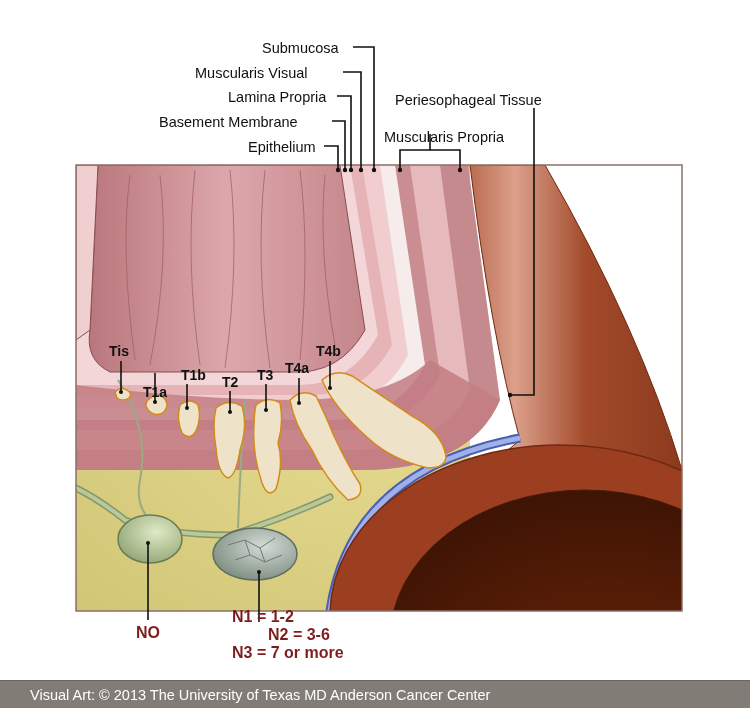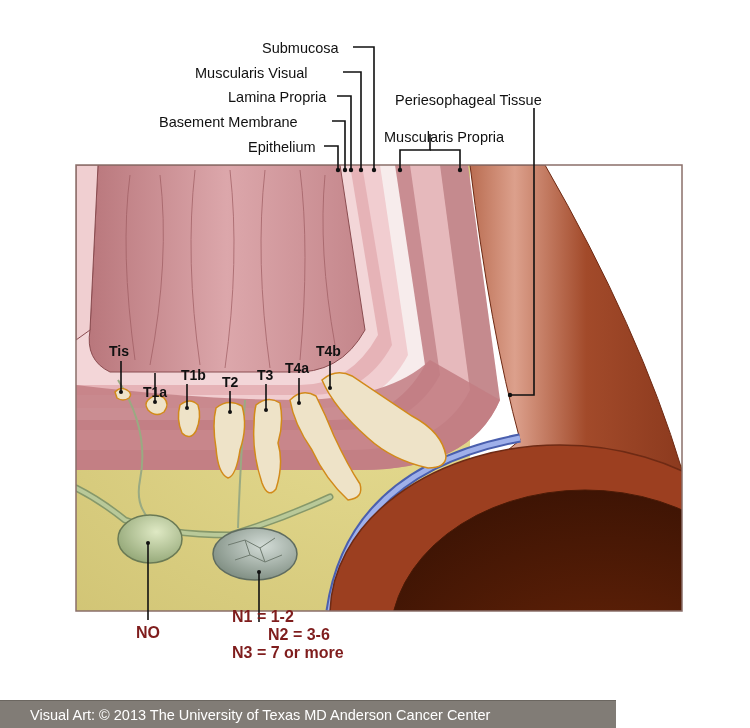--- a/index.html
+++ b/index.html
@@ -1,21 +1,21 @@
 <!DOCTYPE html>
 <html><head>
 <meta charset="utf-8">
 <style>
   html, body { margin:0; padding:0; background:#fff; }
   body { width:750px; height:728px; position:relative; overflow:hidden; font-family:"Liberation Sans", sans-serif; }
   #stage { position:absolute; left:0; top:0; width:750px; height:700px; }
   .lbl { position:absolute; font-family:"Liberation Sans", sans-serif; font-size:14.5px; color:#111; white-space:nowrap; line-height:1; }
   .tlbl { position:absolute; font-family:"Liberation Sans", sans-serif; font-size:14px; font-weight:bold; color:#111; white-space:nowrap; line-height:1; }
   .nlbl { position:absolute; font-family:"Liberation Sans", sans-serif; font-size:16px; font-weight:bold; color:#7f1d1d; white-space:nowrap; line-height:18px; }
-  #footer { position:absolute; left:0; top:700px; width:616px; height:28px; background:#817c76; border-top:1px solid #6b6660; box-sizing:border-box;padding-left:12px; }
+  #footer { position:absolute; left:0; top:680px; width:750px; height:28px; background:#817c76; border-top:1px solid #6b6660; box-sizing:border-box;padding-left:12px; }
   #footer span { position:absolute; left:30px; top:6px; font-size:14.5px; color:#fff; font-family:"Liberation Sans", sans-serif; }
 </style>
 </head>
 <body>
 
 <div id="stage">
 <svg width="750" height="700" viewBox="0 0 750 700" xmlns="http://www.w3.org/2000/svg">
   <defs>
     <linearGradient id="gMucosa" x1="0" y1="0" x2="1" y2="0">
       <stop offset="0" stop-color="#b9777c"></stop>

